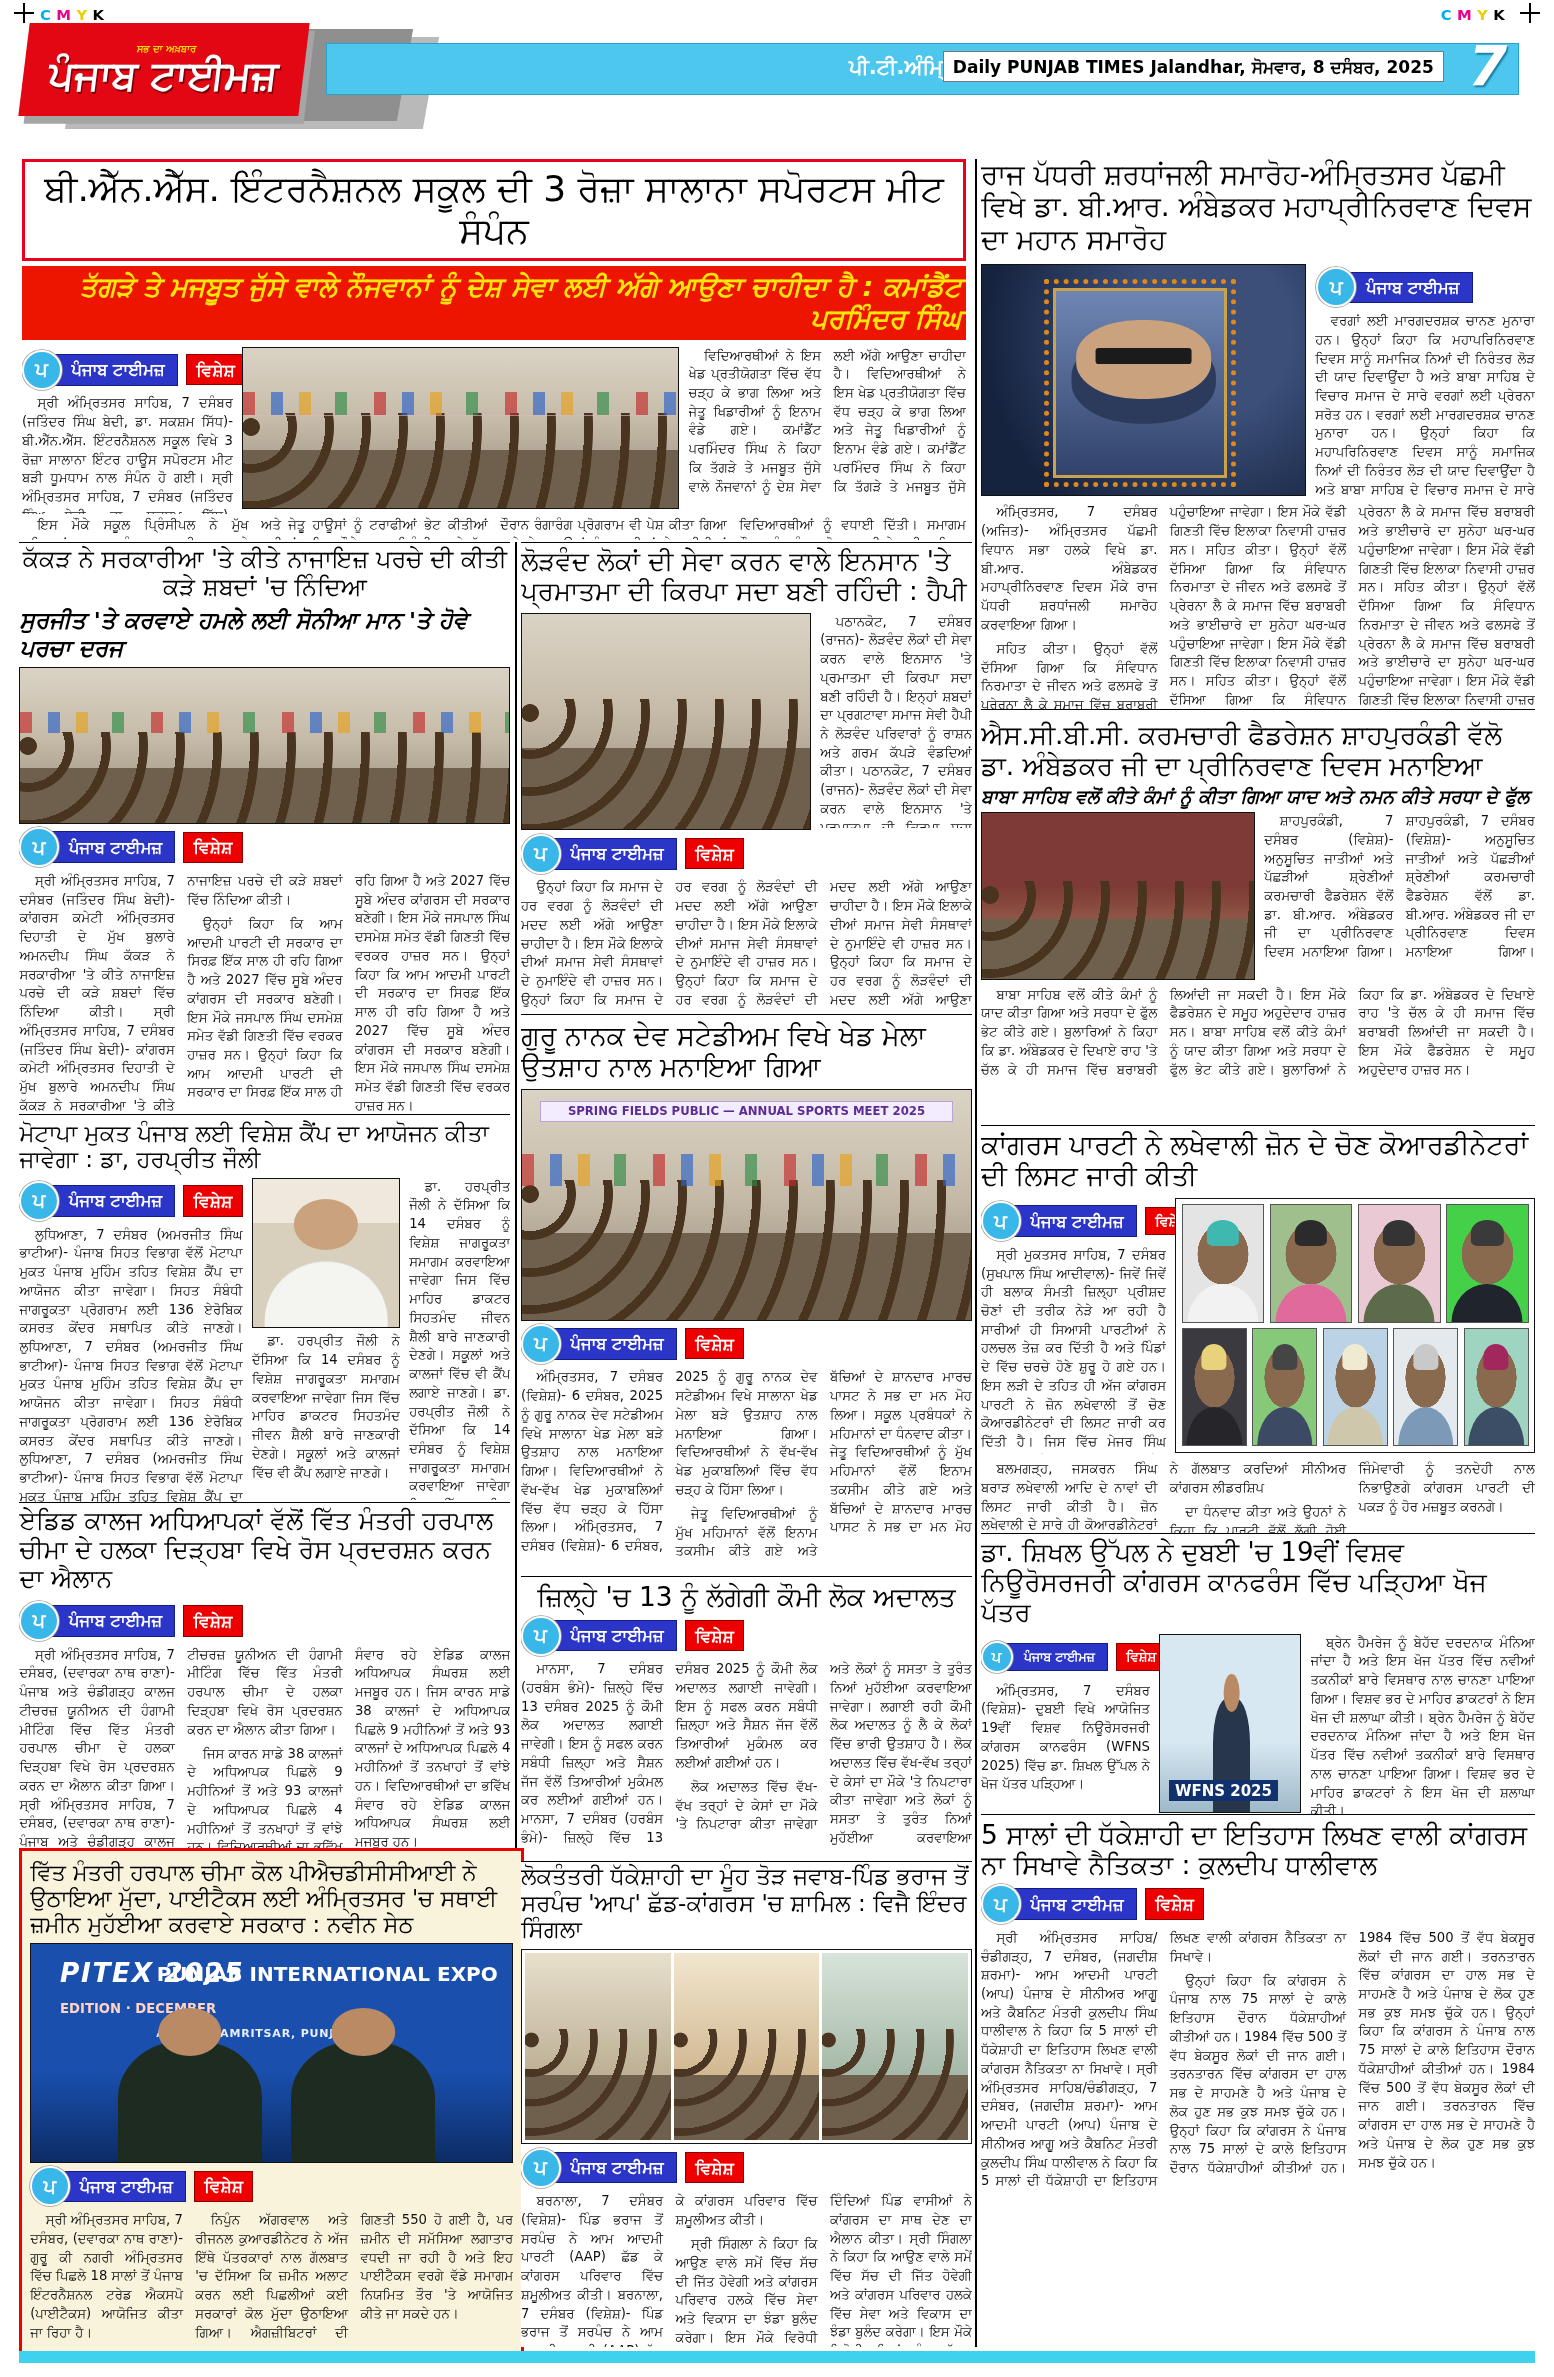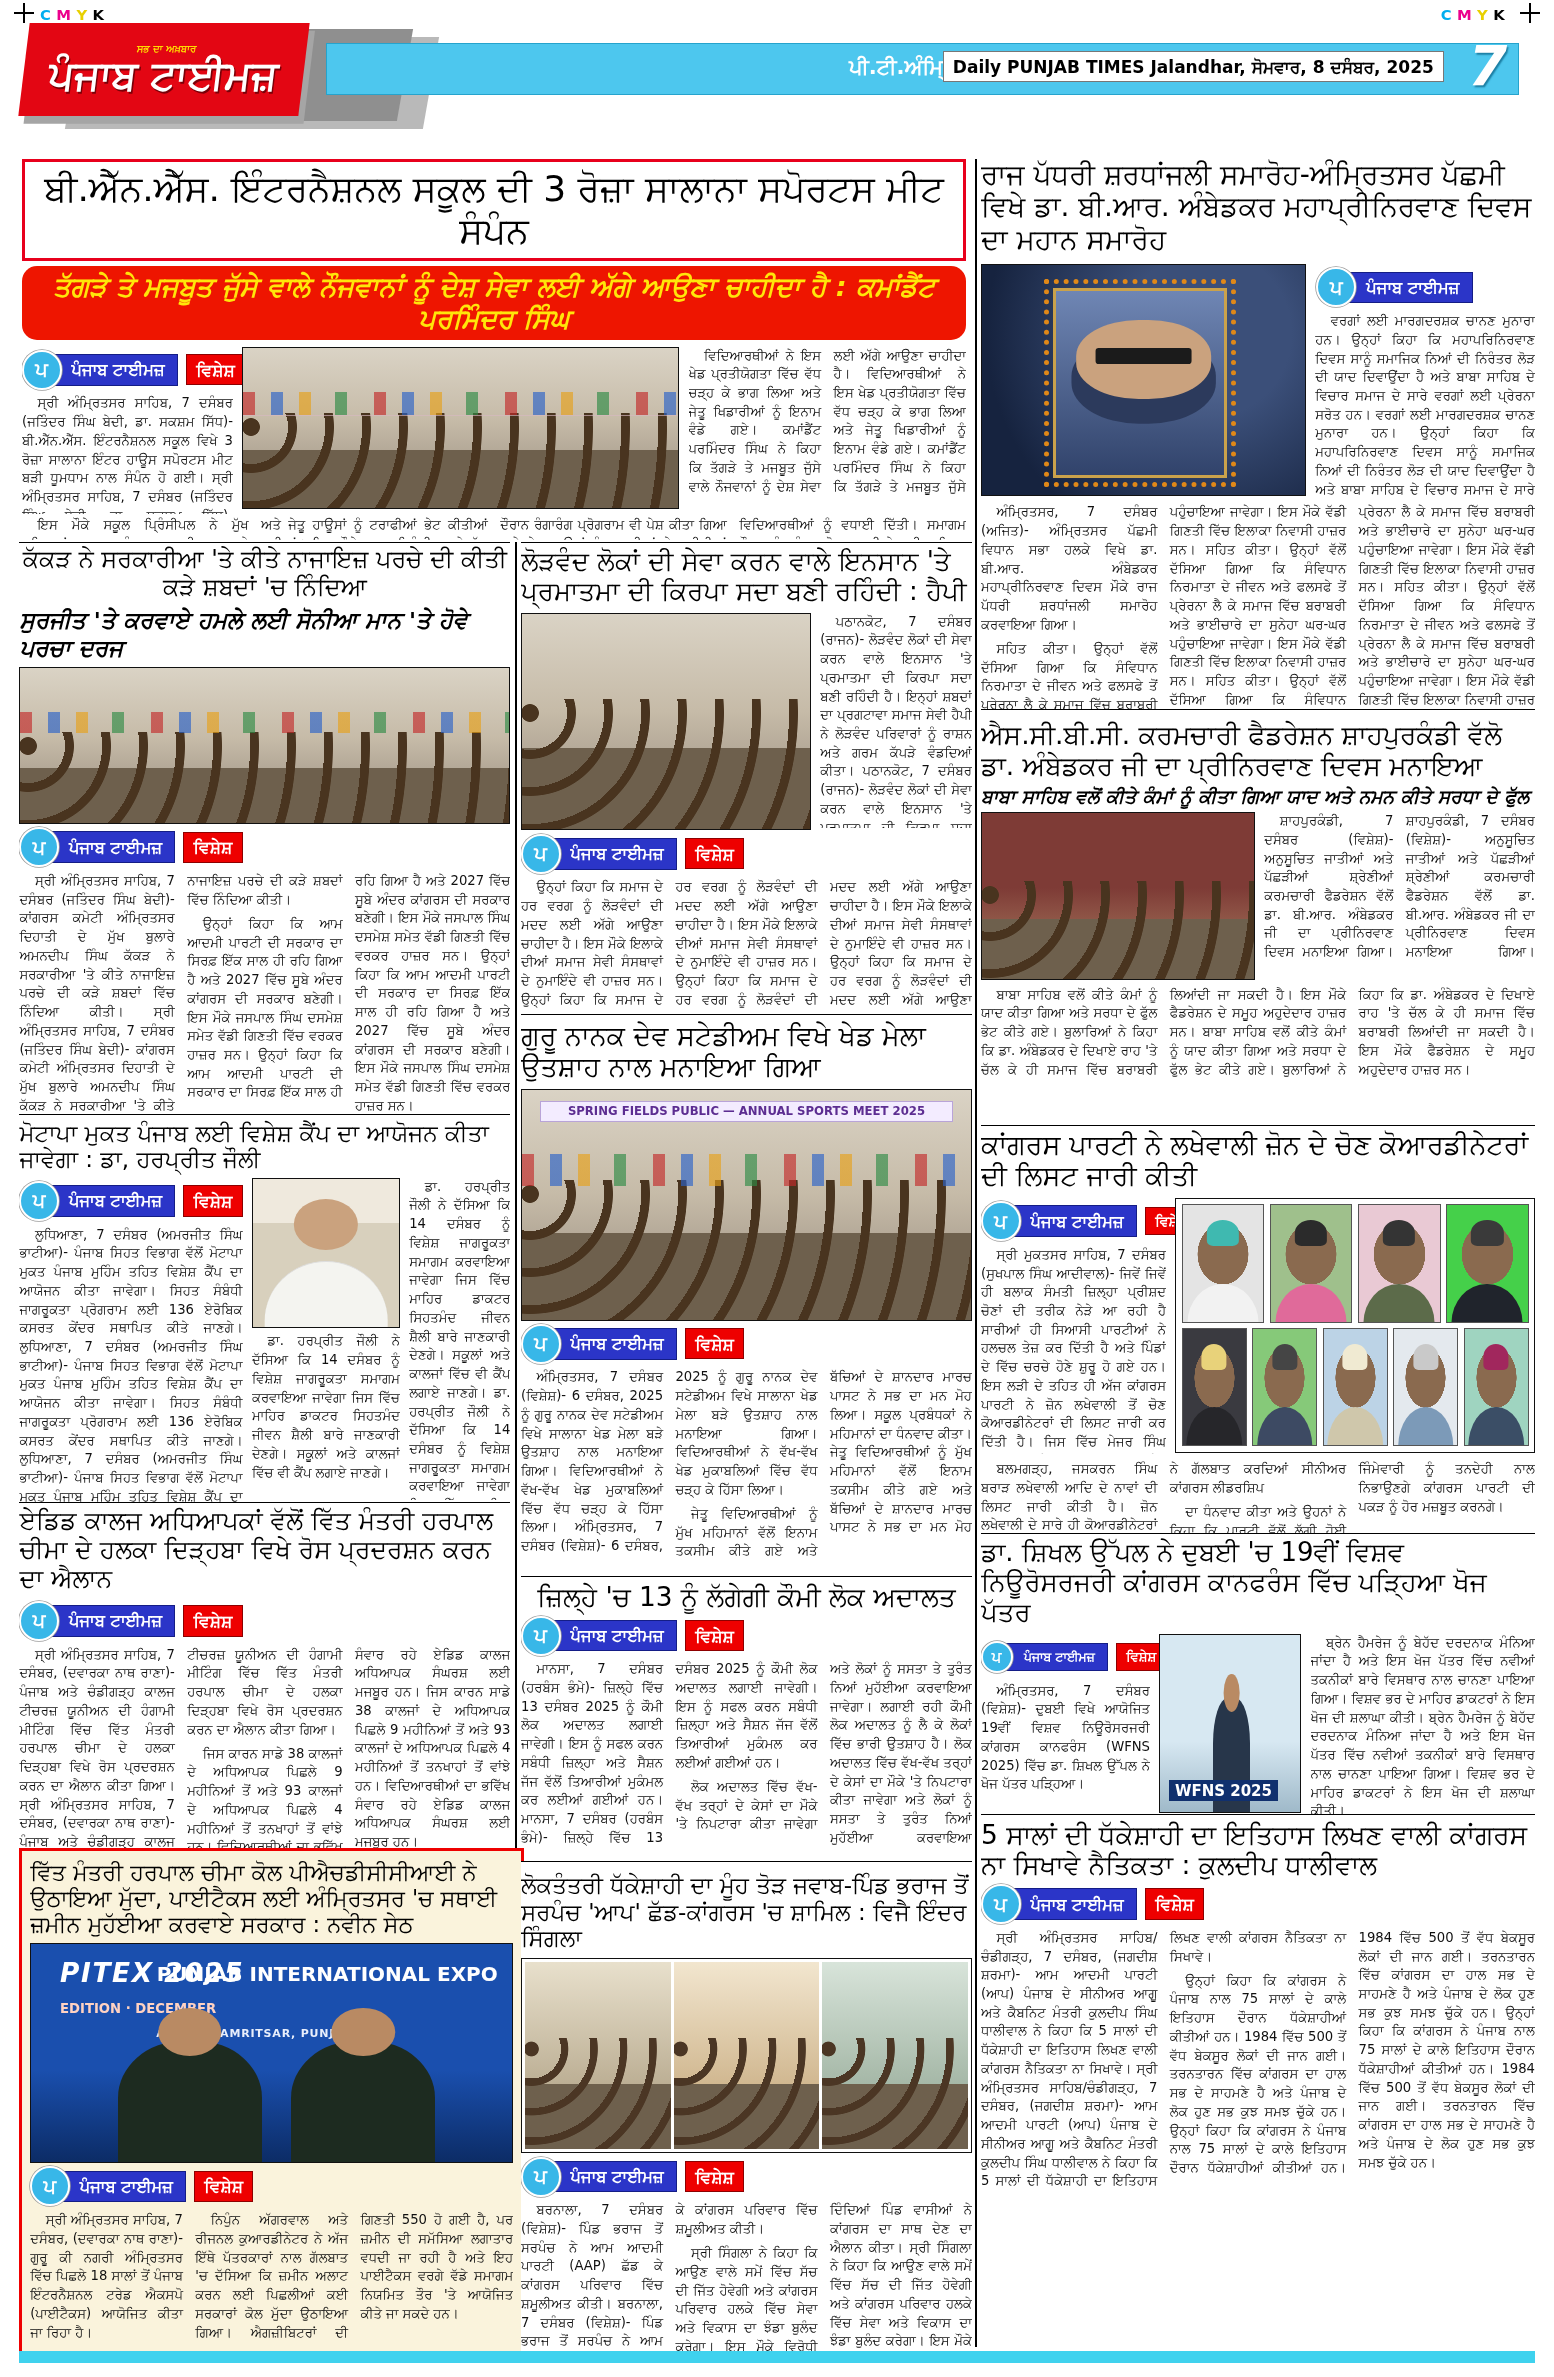--- a/index.html
+++ b/index.html
@@ -22,22 +22,22 @@
   .mast-center{position:absolute;left:0;right:0;top:11px;text-align:center;color:#fff;font-size:21px;font-weight:bold;}
   .mast-info{position:absolute;right:74px;top:7px;background:#fff;border:0.8px solid #777;padding:4.7px 9.3px;
              font-size:17px;font-weight:bold;color:#000;white-space:nowrap;}
   .mast-page{position:absolute;right:11px;top:-11px;color:#fff;font-size:56px;font-weight:bold;font-style:italic;
              text-shadow:1.6px 1.6px 1.6px #1b7ea3;}
   
   .art{position:absolute;overflow:hidden;background:#fff;}
   .topline{border-top:1.6px solid #000;}
   .hl{font-weight:normal;color:#000;line-height:1.16;margin:0;}
   .hlbox{border:3.1px solid #e8001c;text-align:center;font-size:36px;padding:6.2px 7.8px;}
-  .banner{background:#ee1500;color:#ffe60a;font-weight:bold;font-style:italic;text-align:center;
-          font-size:27px;padding:5.4px 4.7px;margin-top:4.7px;border-radius:15px;}
+  .banner{background:#ee1500;color:#ffe60a;font-weight:bold;font-style:italic;text-align:right;
+          font-size:27px;padding:5.4px 4.7px;margin-top:4.7px;}
   .ital{font-style:italic;font-weight:bold;color:#000;}
   .body{font-size:13.2px;line-height:1.42;text-align:justify;color:#101010;overflow:hidden;}
   .body p{margin:0 0 5.4px;text-indent:15.5px;}
   .c2{column-count:2;column-gap:12.4px;}
   .c3{column-count:3;column-gap:12.4px;}
   .c4{column-count:4;column-gap:12.4px;}
   .row{display:flex;gap:9.3px;}
   .vr{position:absolute;width:1.6px;background:#000;}
   
   .byline{display:flex;align-items:center;gap:7.8px;height:37px;margin:4.7px 0 6.2px 15.5px;}
@@ -371,21 +371,21 @@
     <div class="byline">
       <span class="by-brand"><span class="by-badge">ਪ</span><span>ਪੰਜਾਬ ਟਾਈਮਜ਼</span></span>
       <span class="by-sp">ਵਿਸ਼ੇਸ਼</span>
     </div>
     <div class="body c3" style="height:148px">
       <p>ਸ੍ਰੀ ਅੰਮ੍ਰਿਤਸਰ ਸਾਹਿਬ, 7 ਦਸੰਬਰ, (ਦਵਾਰਕਾ ਨਾਥ ਰਾਣਾ)- ਗੁਰੂ ਕੀ ਨਗਰੀ ਅੰਮ੍ਰਿਤਸਰ ਵਿੱਚ ਪਿਛਲੇ 18 ਸਾਲਾਂ ਤੋਂ ਪੰਜਾਬ ਇੰਟਰਨੈਸ਼ਨਲ ਟਰੇਡ ਐਕਸਪੋ (ਪਾਈਟੈਕਸ) ਆਯੋਜਿਤ ਕੀਤਾ ਜਾ ਰਿਹਾ ਹੈ।</p>
       <p>ਨਿਪੁੰਨ ਅੱਗਰਵਾਲ ਅਤੇ ਰੀਜਨਲ ਕੁਆਰਡੀਨੇਟਰ ਨੇ ਅੱਜ ਇੱਥੇ ਪੱਤਰਕਾਰਾਂ ਨਾਲ ਗੱਲਬਾਤ 'ਚ ਦੱਸਿਆ ਕਿ ਜ਼ਮੀਨ ਅਲਾਟ ਕਰਨ ਲਈ ਪਿਛਲੀਆਂ ਕਈ ਸਰਕਾਰਾਂ ਕੋਲ ਮੁੱਦਾ ਉਠਾਇਆ ਗਿਆ। ਐਗਜ਼ੀਬਿਟਰਾਂ ਦੀ ਗਿਣਤੀ 550 ਹੋ ਗਈ ਹੈ, ਪਰ ਜ਼ਮੀਨ ਦੀ ਸਮੱਸਿਆ ਲਗਾਤਾਰ ਵਧਦੀ ਜਾ ਰਹੀ ਹੈ ਅਤੇ ਇਹ ਪਾਈਟੈਕਸ ਵਰਗੇ ਵੱਡੇ ਸਮਾਗਮ ਨਿਯਮਿਤ ਤੌਰ 'ਤੇ ਆਯੋਜਿਤ ਕੀਤੇ ਜਾ ਸਕਦੇ ਹਨ।</p>
     </div>
   </section>
 
-  <section class="art topline" style="left:521px;top:1861px;width:451px;height:484px;padding-top:10px">
+  <section class="art topline" style="left:521px;top:1861px;width:451px;height:484px;padding-top:1px">
     <h1 class="hl" style="font-size:23px">ਲੋਕਤੰਤਰੀ ਧੱਕੇਸ਼ਾਹੀ ਦਾ ਮੂੰਹ ਤੋੜ ਜਵਾਬ-ਪਿੰਡ ਭਰਾਜ ਤੋਂ ਸਰਪੰਚ 'ਆਪ' ਛੱਡ-ਕਾਂਗਰਸ 'ਚ ਸ਼ਾਮਿਲ : ਵਿਜੈ ਇੰਦਰ ਸਿੰਗਲਾ</h1>
     <div class="strip" style="height:187px;margin-top:6.2px">
       <div class="pane"></div>
       <div class="pane"></div>
       <div class="pane"></div>
     </div>
     <div class="byline">
       <span class="by-brand"><span class="by-badge">ਪ</span><span>ਪੰਜਾਬ ਟਾਈਮਜ਼</span></span>
       <span class="by-sp">ਵਿਸ਼ੇਸ਼</span>
     </div>

